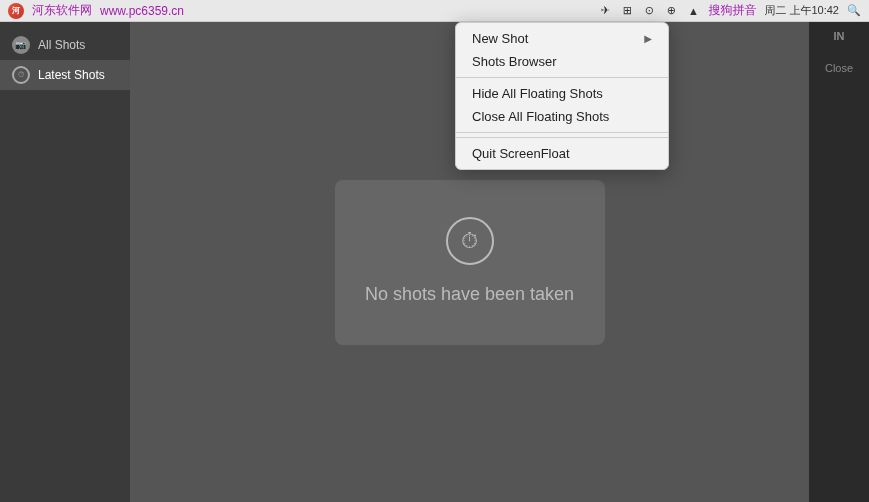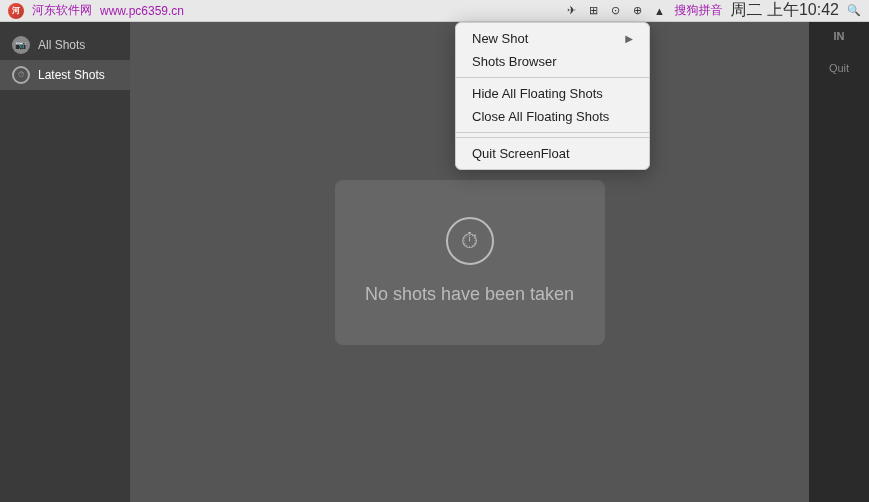--- a/index.html
+++ b/index.html
@@ -54,21 +54,21 @@
     }
     .menubar-icon {
       width: 14px;
       height: 14px;
       display: inline-flex;
       align-items: center;
       justify-content: center;
       font-size: 11px;
     }
     .menubar-time {
-      font-size: 16px;
+      font-size: 11px;
       color: #333;
     }
 
     
     .sidebar {
       position: absolute;
       top: 22px;
       left: 0;
       width: 130px;
       bottom: 0;
@@ -174,21 +174,21 @@
       color: #bbb;
       text-align: center;
       line-height: 1.5;
     }
 
     
     .dropdown-menu {
       position: absolute;
       top: 22px;
       left: 455px;
-      width: 195px;
+      width: 214px;
       background: #f2f2f2;
       border: 1px solid #ccc;
       border-radius: 6px;
       box-shadow: 0 4px 20px rgba(0,0,0,0.3);
       z-index: 200;
       padding: 4px 0;
       font-size: 13px;
     }
     .menu-item {
       display: flex;
@@ -237,21 +237,21 @@
     <span>All Shots</span>
   </div>
   <div class="sidebar-item active">
     <div class="sidebar-icon clock">⏱</div>
     <span>Latest Shots</span>
   </div>
 </div>
 
 <div class="right-panel">
   <div class="right-panel-title">IN</div>
-  <div class="tags-label">Quit</div>
+  <div class="tags-label">Close</div>
 </div>
 
 <div class="main-content">
   <div class="empty-card">
     <div class="clock-icon-large">⏱</div>
     <div class="empty-text">
       <span>No shots have been taken</span><br>
     </div>
   </div>
 </div>

